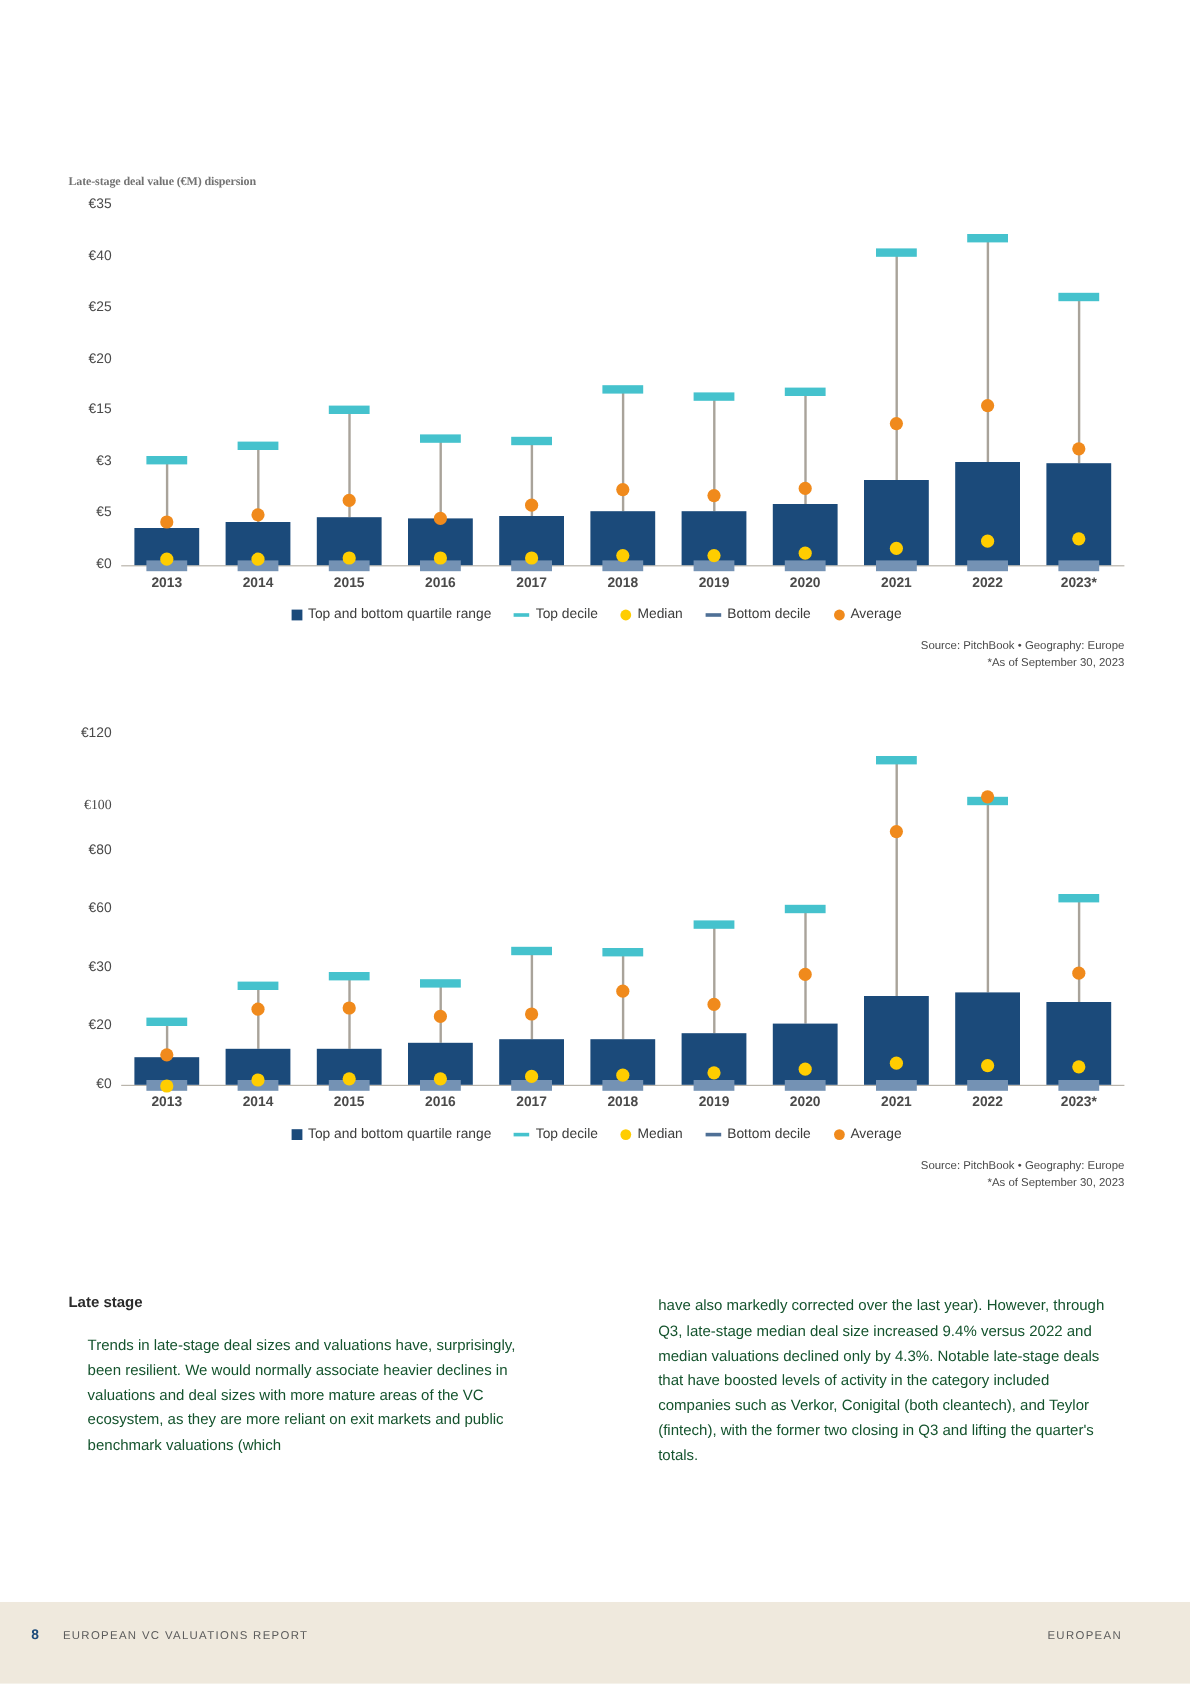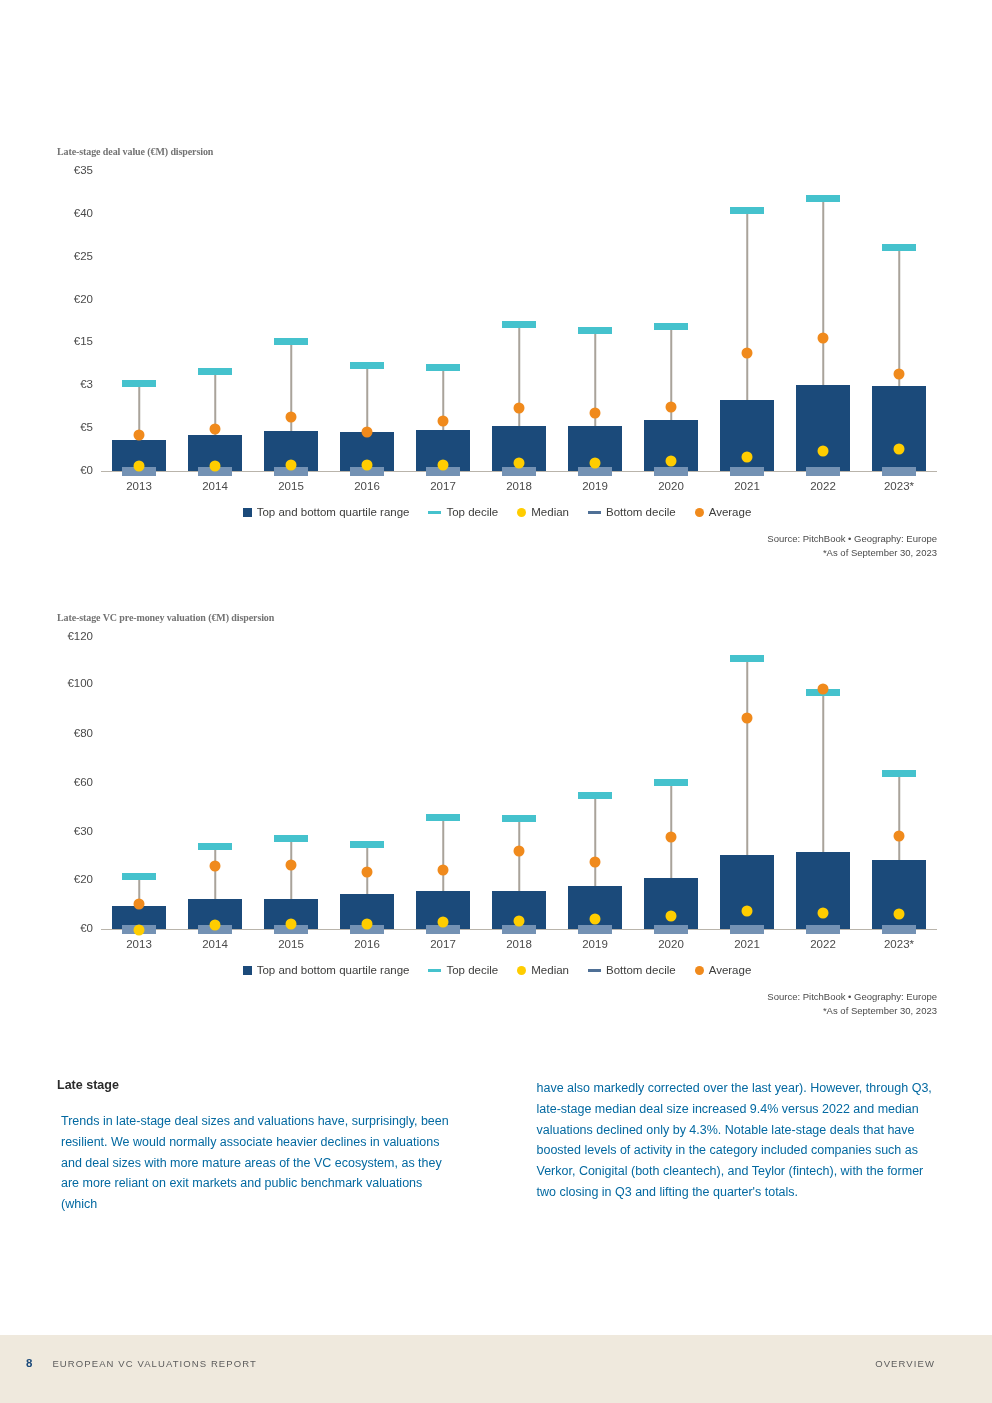--- a/index.html
+++ b/index.html
@@ -66,21 +66,21 @@
     background:#ffcd00;
   }
   .avg {
     position:absolute; left:50%; transform:translate(-50%,50%);
     width:11px; height:11px; border-radius:50%;
     background:#f08a1c;
   }
   .xlabels { display:flex; margin-left:44px; }
   .xlabel {
     flex:1 1 0; text-align:center;
-    font-size:11.5px; color:#4a4a4a; padding-top:9px;
+    font-size:11.5px; color:#4a4a4a; padding-top:9px;font-weight:bold;
   }
 
   
   .legend {
     display:flex; justify-content:center; align-items:center;
     gap:19px; margin-top:14px;
   }
   .leg-item { display:flex; align-items:center; gap:5px; }
   .leg-label { font-size:11.5px; color:#3c3c3b; white-space:nowrap; }
   .sw-sq { width:9px; height:9px; background:#1b4a7a; }
@@ -96,21 +96,21 @@
 
   
   .body-copy { position:absolute; left:57px; top:1078px; width:880px; }
   .cols2 { display:flex; gap:71px; }
   .colA, .colB { width:416px; }
   .subhead {
     font-size:12.5px; font-weight:bold; color:#2b2b2b;
     margin:0 0 19px 0;
   }
   .para {
-    font-size:12.5px; line-height:1.66; color:#0369a1; margin:4px;
+    font-size:12.5px; line-height:1.66; color:#14532d; margin:16px;
   }
   .colB .para { margin-top:0; }
 
   
   .footer {
     position:absolute; left:0; right:0; bottom:0; height:68px;
     background:#efe9dd;
   }
   .footer-inner {
     position:absolute; left:26px; right:57px; top:22px;
@@ -272,29 +272,28 @@
           <span class="leg-label">Average</span>
         </div>
       </div>
     <div class="source">
       <div>Source: PitchBook  •  Geography: Europe</div>
       <div>*As of September 30, 2023</div>
     </div>
   </div>
 
   <div class="chart-block" id="chart-1-block" style="top:612px;">
-    <h2 class="chart-title">Late-stage VC pre-money valuation (€M) dispersion</h2>
     <div class="plot-wrap">
       <div class="plot" id="plot-1" style="height:292px;">
           <div class="ytick" style="top: 292px;">€0</div>
           <div class="ytick" style="top: 243.333px;">€20</div>
           <div class="ytick" style="top: 194.667px;">€30</div>
           <div class="ytick" style="top: 146px;">€60</div>
           <div class="ytick" style="top: 97.3333px;">€80</div>
-          <div class="ytick" style="top: 47px;">€100</div>
+          <div class="ytick" style="top: 60px; font-family: Liberation Serif, serif;">€100</div>
           <div class="ytick" style="top: 0px;">€120</div>
           <div class="baseline" style="top: 292px;"></div>
           <div class="cols">
             <div class="col">
               <div class="whisker" style="top: 242.117px; height: 26.7667px;"></div>
               <div class="box" style="top: 268.883px; height: 23.1167px; width: 54px;"></div>
               <div class="decile-top" style="top: 236.117px; width: 34px;"></div>
               <div class="decile-bottom" style="top: 288px; width: 34px;"></div>
               <div class="median" style="top: 281.633px;"></div>
               <div class="avg" style="top: 256.083px;"></div>
@@ -432,17 +431,17 @@
       <div class="colB">
         <p class="para">have also markedly corrected over the last year). However, through Q3, late-stage median deal size increased 9.4% versus 2022 and median valuations declined only by 4.3%. Notable late-stage deals that have boosted levels of activity in the category included companies such as Verkor, Conigital (both cleantech), and Teylor (fintech), with the former two closing in Q3 and lifting the quarter's totals.</p>
       </div>
     </div>
   </div>
 
   <div class="footer">
     <div class="footer-inner">
       <span class="pagenum">8</span>
       <span class="foot-left">EUROPEAN VC VALUATIONS REPORT</span>
-      <span class="foot-right">OVERVIEW</span>
+      <span class="foot-right">EUROPEAN</span>
     </div>
   </div>
 
 </div>
 
 </body></html>

